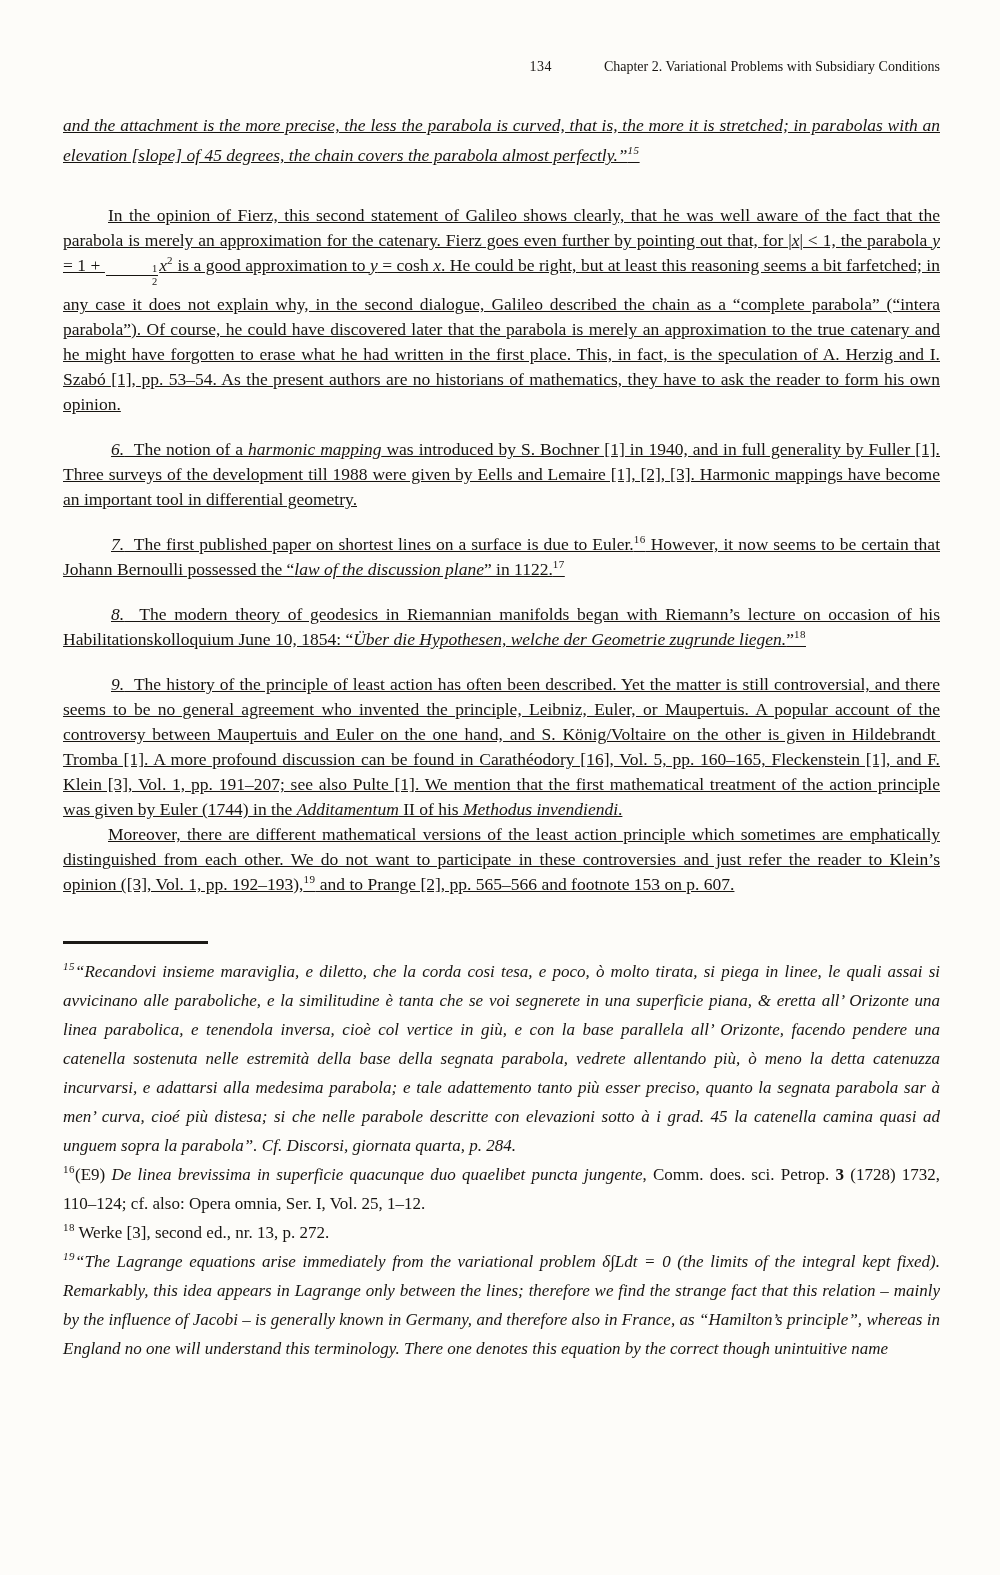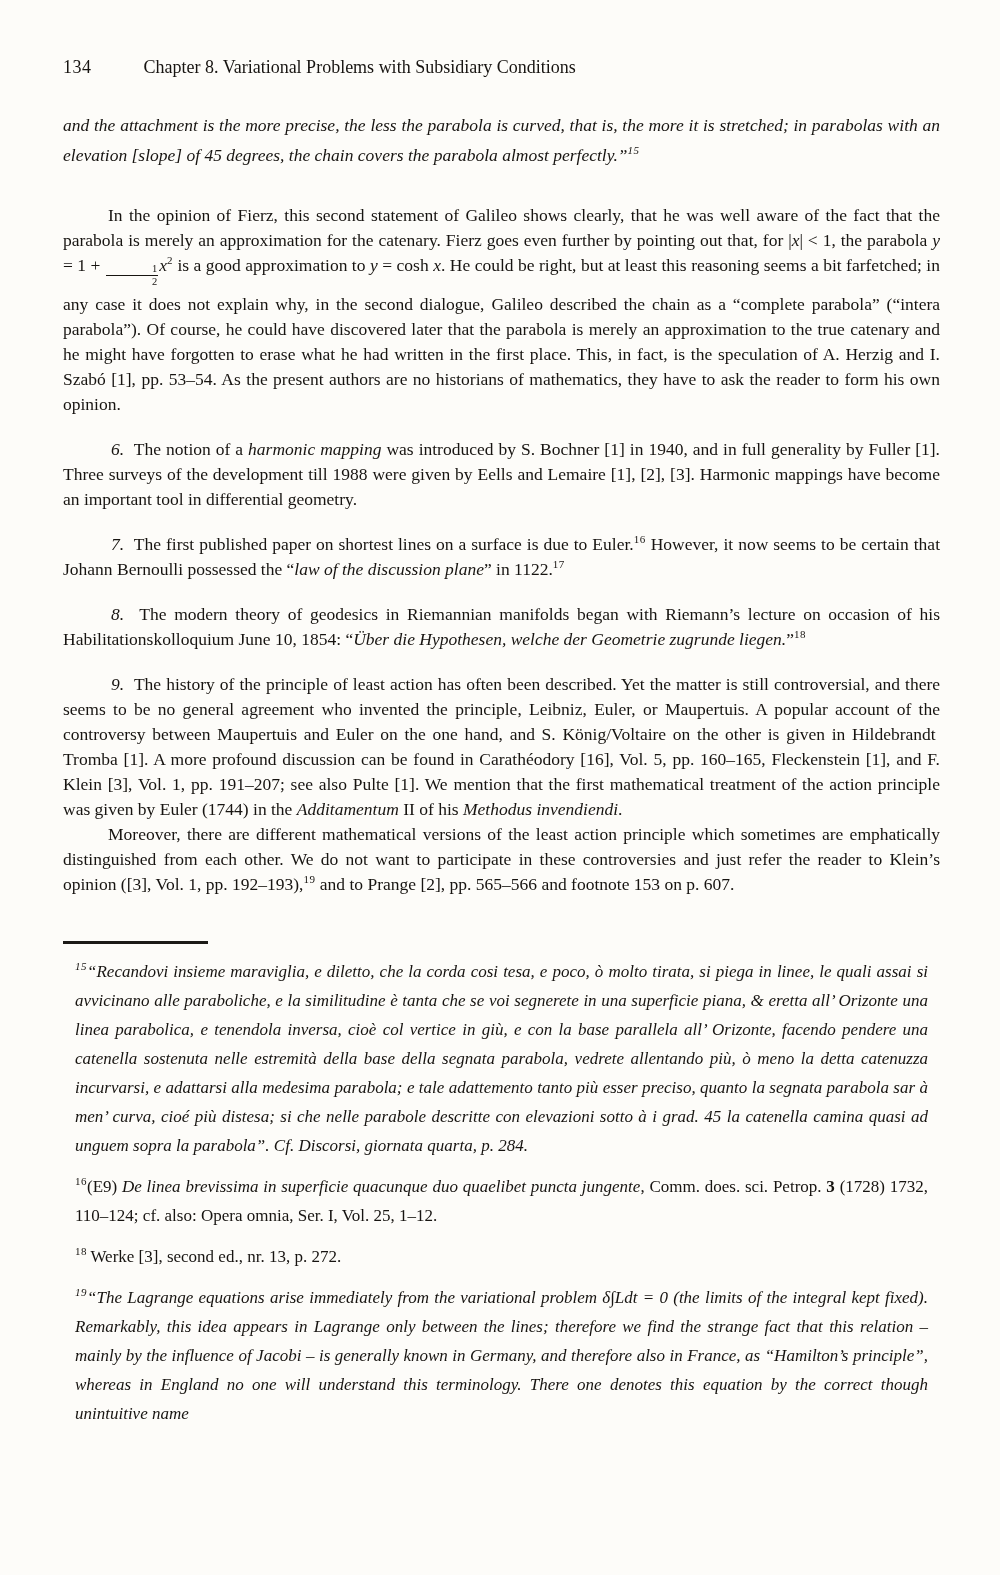--- a/index.html
+++ b/index.html
@@ -13,51 +13,53 @@
   .page{
     position:relative;
     box-sizing:border-box;
     width:1000px;height:1575px;
     padding:55px 60px 20px 63px;
     overflow:hidden;
   }
   .running-head{
     display:flex;
     align-items:baseline;
-    font-size:18px;
+    font-size:14px;
     line-height:24px;
     margin-bottom:31px;
+    justify-content:flex-end;
   }
   .running-head .pagenum{letter-spacing:0.5px;}
   .running-head .chtitle{margin-left:52px;}
   .maintext p{
     margin:0;
     font-size:17.5px;
     line-height:25px;
     text-align:justify;
+    text-decoration:underline;
   }
   p.quote-cont{
     font-style:italic;
     font-size:17.5px;
     line-height:30px;
     margin-bottom:12px;
     text-align:justify;
   }
   p.indent{text-indent:45px;margin-top:33px;}
   p.sect{text-indent:48px;margin-top:20px;}
   p.moreover{text-indent:45px;margin-top:0;}
   p.first-body{margin-top:0;}
   .fnrule{
     width:145px;
     height:0;
     border-top:3px solid #1c1a17;
     margin:44px 0 13px 0;
   }
   .footnotes p{
-    margin:12px;
+    margin:0;
     font-size:17px;
     line-height:29px;
     text-align:justify;
   }
   .fn-italic{font-style:italic;}
   .i{font-style:italic;}
   .b{font-weight:bold;}
   .sup{
     font-size:11px;
     line-height:0;
@@ -79,21 +81,21 @@
   .frac .num{border-bottom:1px solid currentColor;padding:0 1px 1px 1px;}
   .frac .den{padding-top:1px;}
 </style>
 </head>
 <body>
 
 <div class="page">
 
   <div class="running-head">
     <span class="pagenum">134</span>
-    <span class="chtitle">Chapter 8. Variational Problems with Subsidiary Conditions</span>
+    <span class="chtitle">Chapter 2. Variational Problems with Subsidiary Conditions</span>
   </div>
 
   <div class="maintext">
     <p class="quote-cont first-body"><span class="i">and the attachment is the more precise, the less the parabola is curved, that is, the more it is stretched; in parabolas with an elevation [slope] of 45 degrees, the chain covers the parabola almost perfectly.”</span><span class="sup">15</span></p>
     <p class="indent"><span>In the opinion of Fierz, this second statement of Galileo shows clearly, that he was well aware of the fact that the parabola is merely an approximation for the catenary. Fierz goes even further by pointing out that, for |</span><span class="i">x</span><span>| &lt; 1, the parabola </span><span class="i">y</span><span> = 1 + </span><span class="frac">
           <span class="num">1</span>
           <span class="den">2</span>
         </span><span class="i">x</span><span class="sup">2</span><span> is a good approximation to </span><span class="i">y</span><span> = cosh </span><span class="i">x</span><span>. He could be right, but at least this reasoning seems a bit farfetched; in any case it does not explain why, in the second dialogue, Galileo described the chain as a “complete parabola” (“intera parabola”). Of course, he could have discovered later that the parabola is merely an approximation to the true catenary and he might have forgotten to erase what he had written in the first place. This, in fact, is the speculation of A. Herzig and I. Szabó [1], pp. 53–54. As the present authors are no historians of mathematics, they have to ask the reader to form his own opinion.</span></p>
     <p class="sect"><span class="i">6.</span><span>&nbsp; The notion of a </span><span class="i">harmonic mapping</span><span> was introduced by S. Bochner [1] in 1940, and in full generality by Fuller [1]. Three surveys of the development till 1988 were given by Eells and Lemaire [1], [2], [3]. Harmonic mappings have become an important tool in differential geometry.</span></p>
     <p class="sect"><span class="i">7.</span><span>&nbsp; The first published paper on shortest lines on a surface is due to Euler.</span><span class="sup">16</span><span> However, it now seems to be certain that Johann Bernoulli possessed the “</span><span class="i">law of the discussion plane</span><span>” in 1122.</span><span class="sup">17</span></p>

